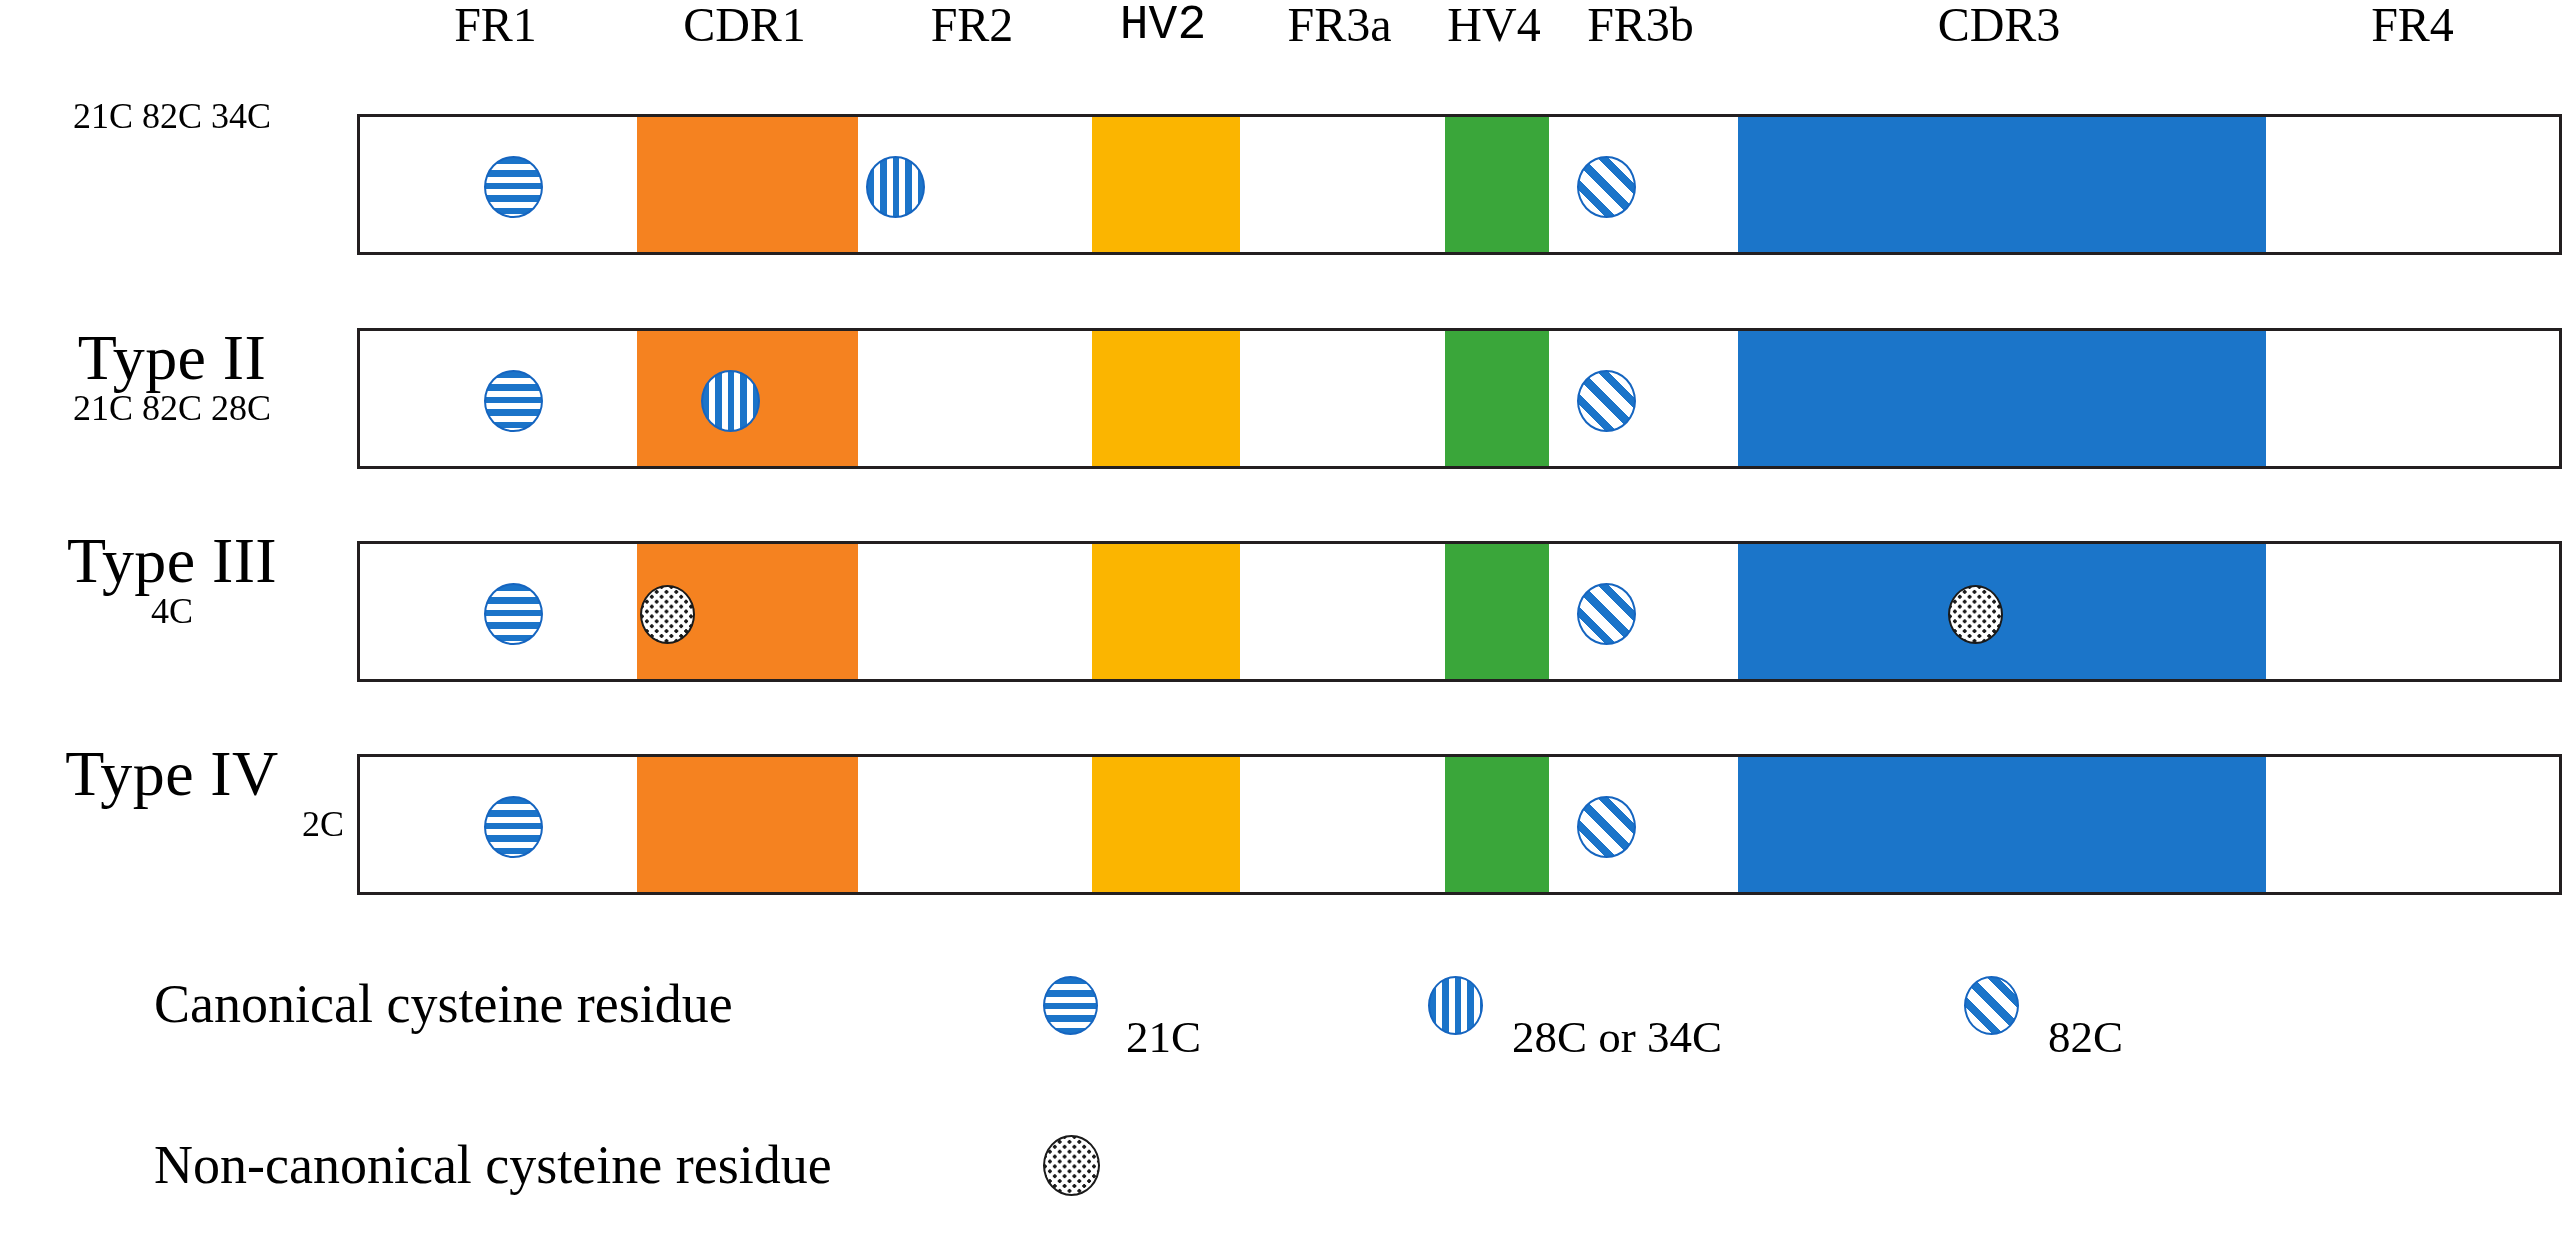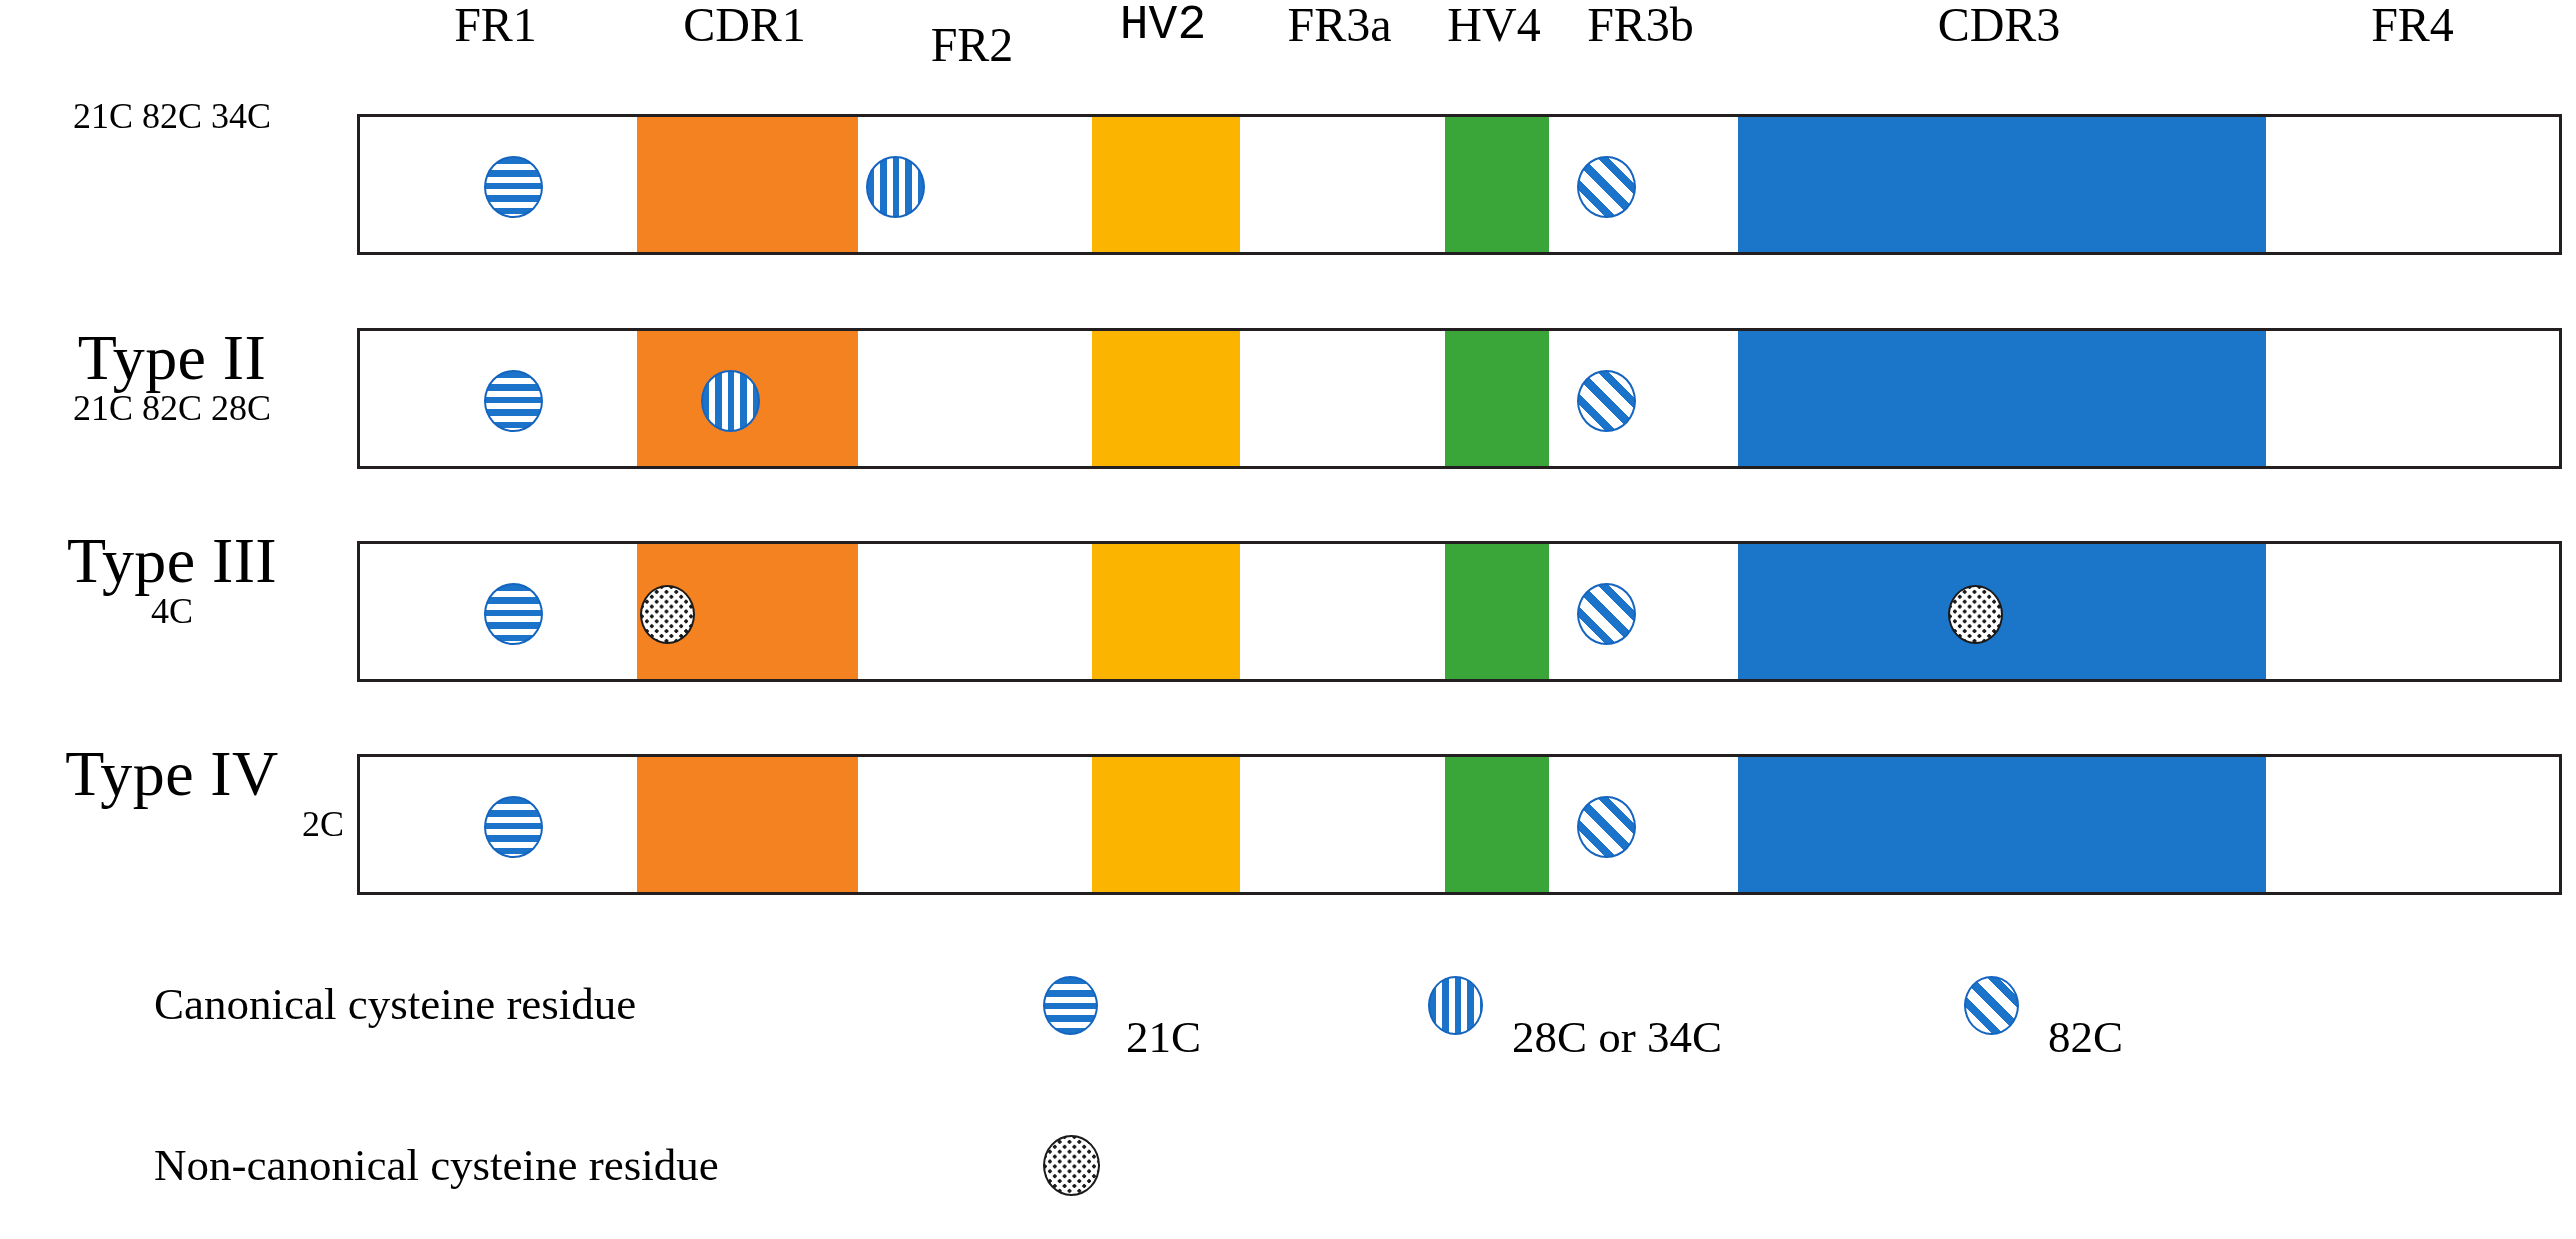--- a/index.html
+++ b/index.html
@@ -36,30 +36,30 @@
         #1b74c9 0px,#1b74c9 6.2px,#ffffff 6.2px,#ffffff 12.5px);}
   .m-82c{border:2.7px solid #1565c0;
      background:repeating-linear-gradient(45deg,
         #1b74c9 0px,#1b74c9 8px,#ffffff 8px,#ffffff 18px);}
   .m-nc{border:2.7px solid #1a1a1a;background:#ffffff;
      background-image:radial-gradient(#1a1a1a 23%,transparent 24%),
                       radial-gradient(#1a1a1a 23%,transparent 24%);
      background-size:9.8px 9.8px;background-position:0 0,4.9px 4.9px;}
 
   
-  .legend-text{position:absolute;font-size:45px;line-height:48px;white-space:nowrap;}
+  .legend-text{position:absolute;font-size:54px;line-height:48px;white-space:nowrap;}
   .legend-item-label{position:absolute;font-size:45px;line-height:48px;white-space:nowrap;margin-top:33px;}
 </style>
 </head>
 <body>
 
 <div id="col-header">
     <div class="col-label" style="left: 0px; width: 277px;">FR1</div>
     <div class="col-label" style="left: 277px; width: 221px;">CDR1</div>
-    <div class="col-label" style="left: 498px; width: 234px; margin-top: 20px;">FR2</div>
+    <div class="col-label" style="left: 498px; width: 234px;">FR2</div>
     <div class="col-label" style="left: 732px; width: 148px; font-family: Liberation Mono, monospace;">HV2</div>
     <div class="col-label" style="left: 880px; width: 205px;">FR3a</div>
     <div class="col-label" style="left: 1085px; width: 104px;">HV4</div>
     <div class="col-label" style="left: 1189px; width: 189px;">FR3b</div>
     <div class="col-label" style="left: 1378px; width: 528px;">CDR3</div>
     <div class="col-label" style="left: 1906px; width: 299px;">FR4</div>
   </div>
 
 <div id="rows-container">
     <div class="row-title" style="top: 100px;">

